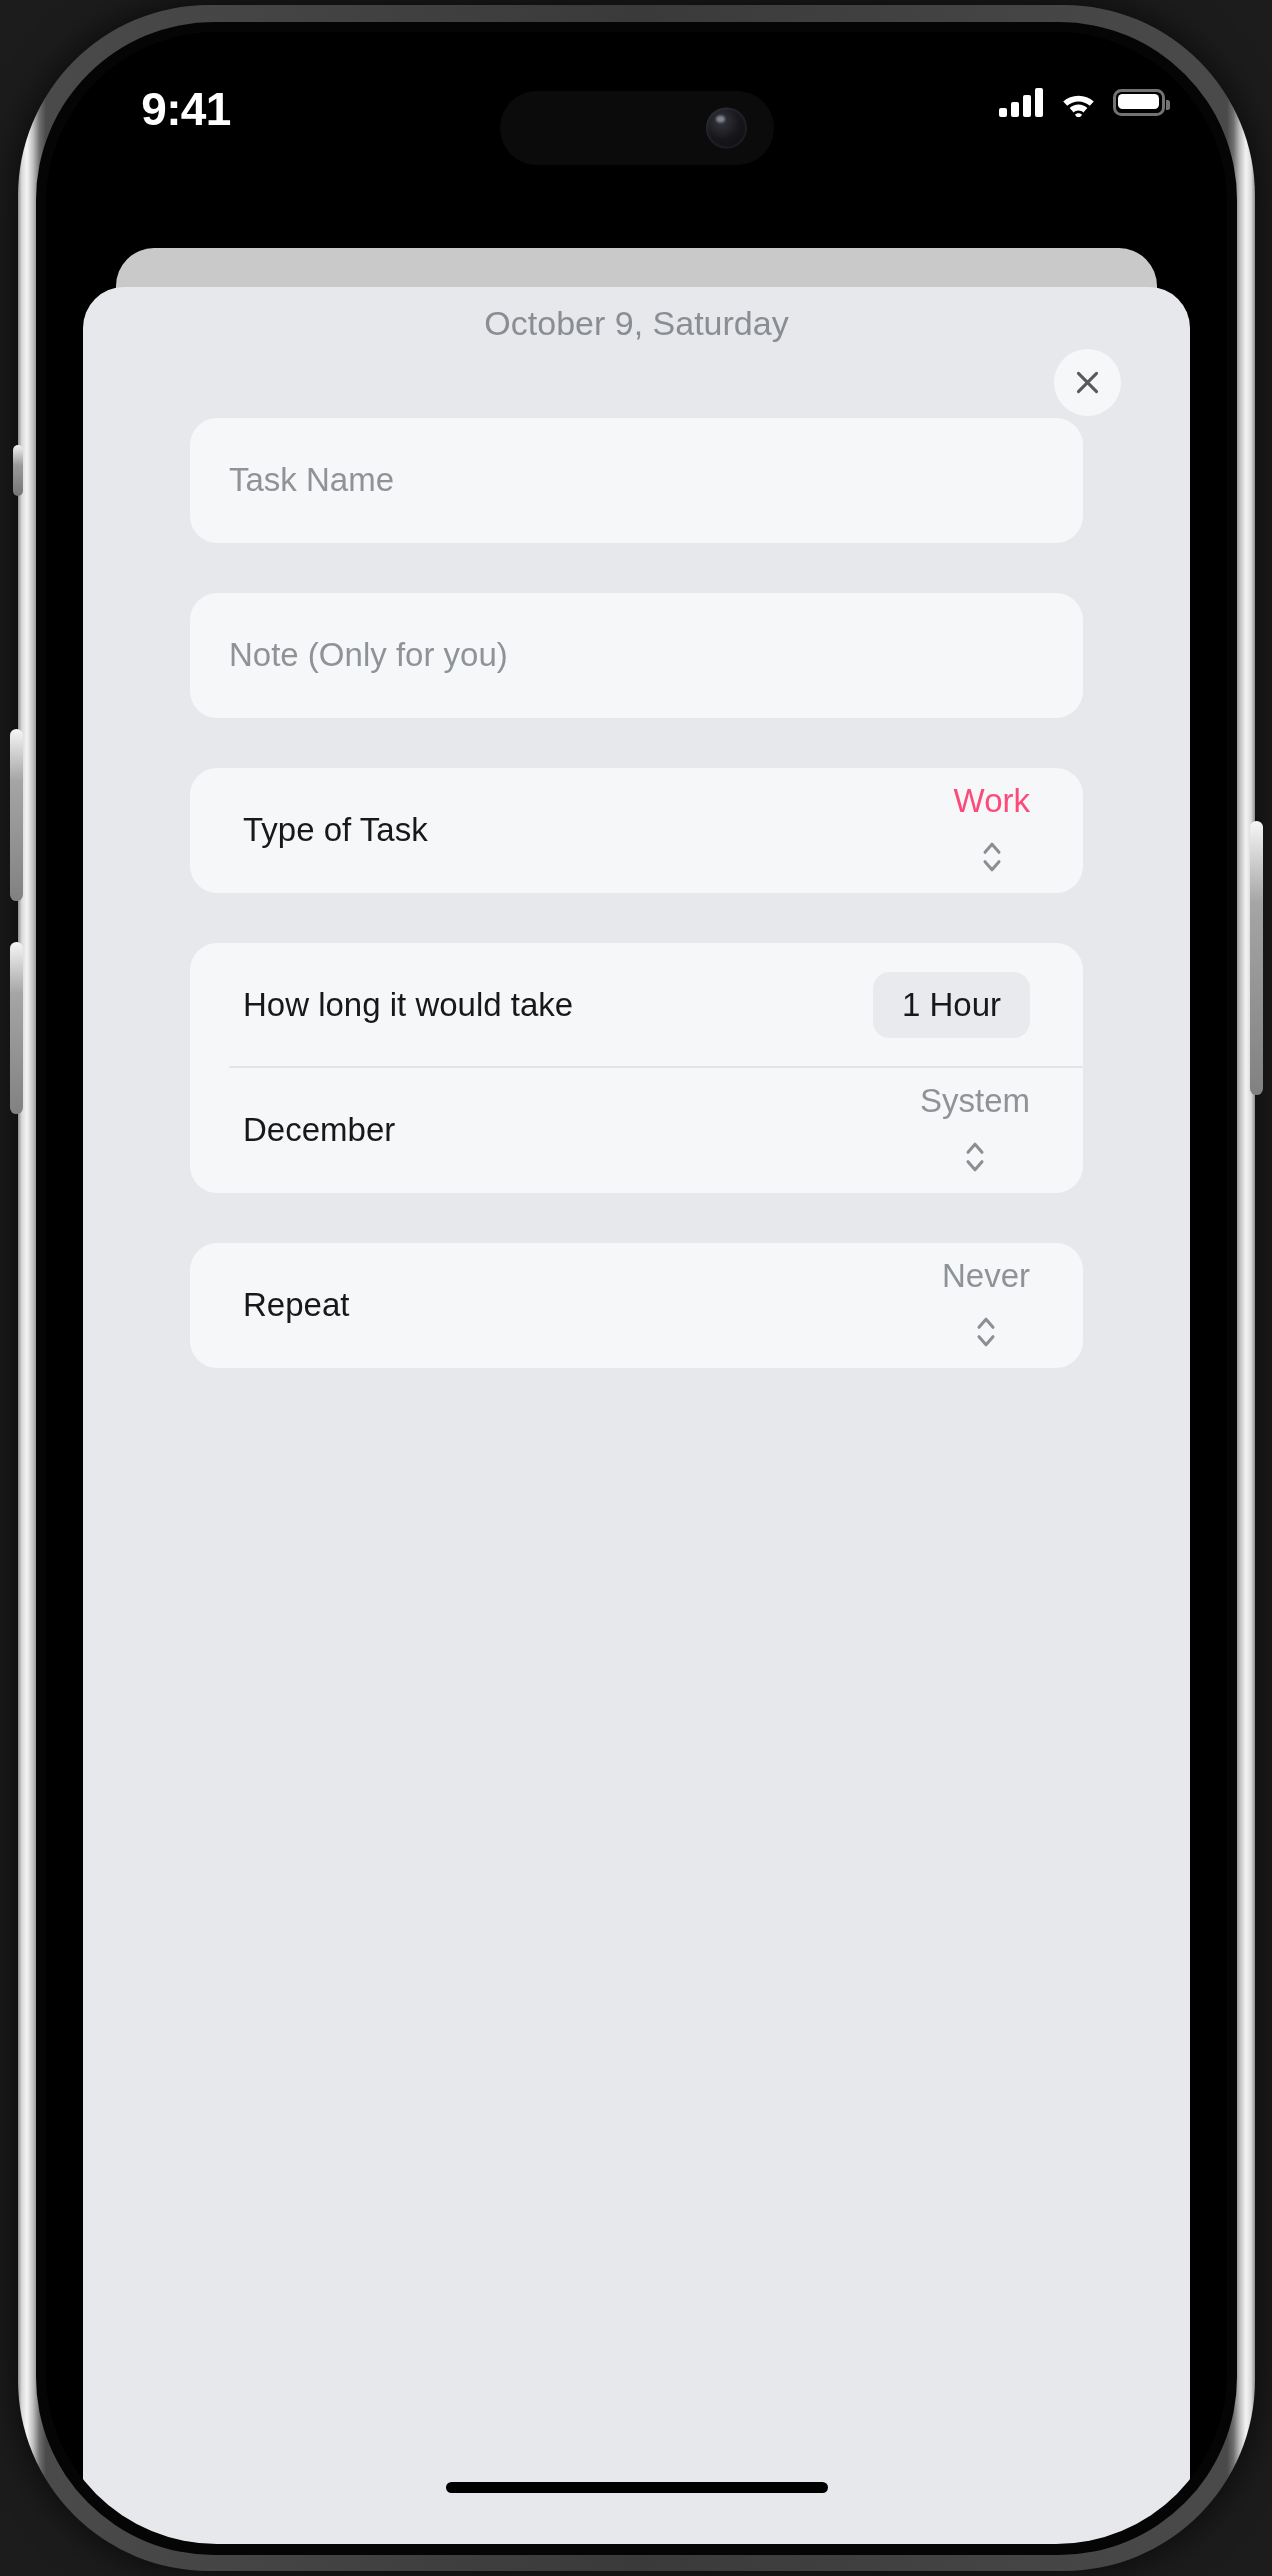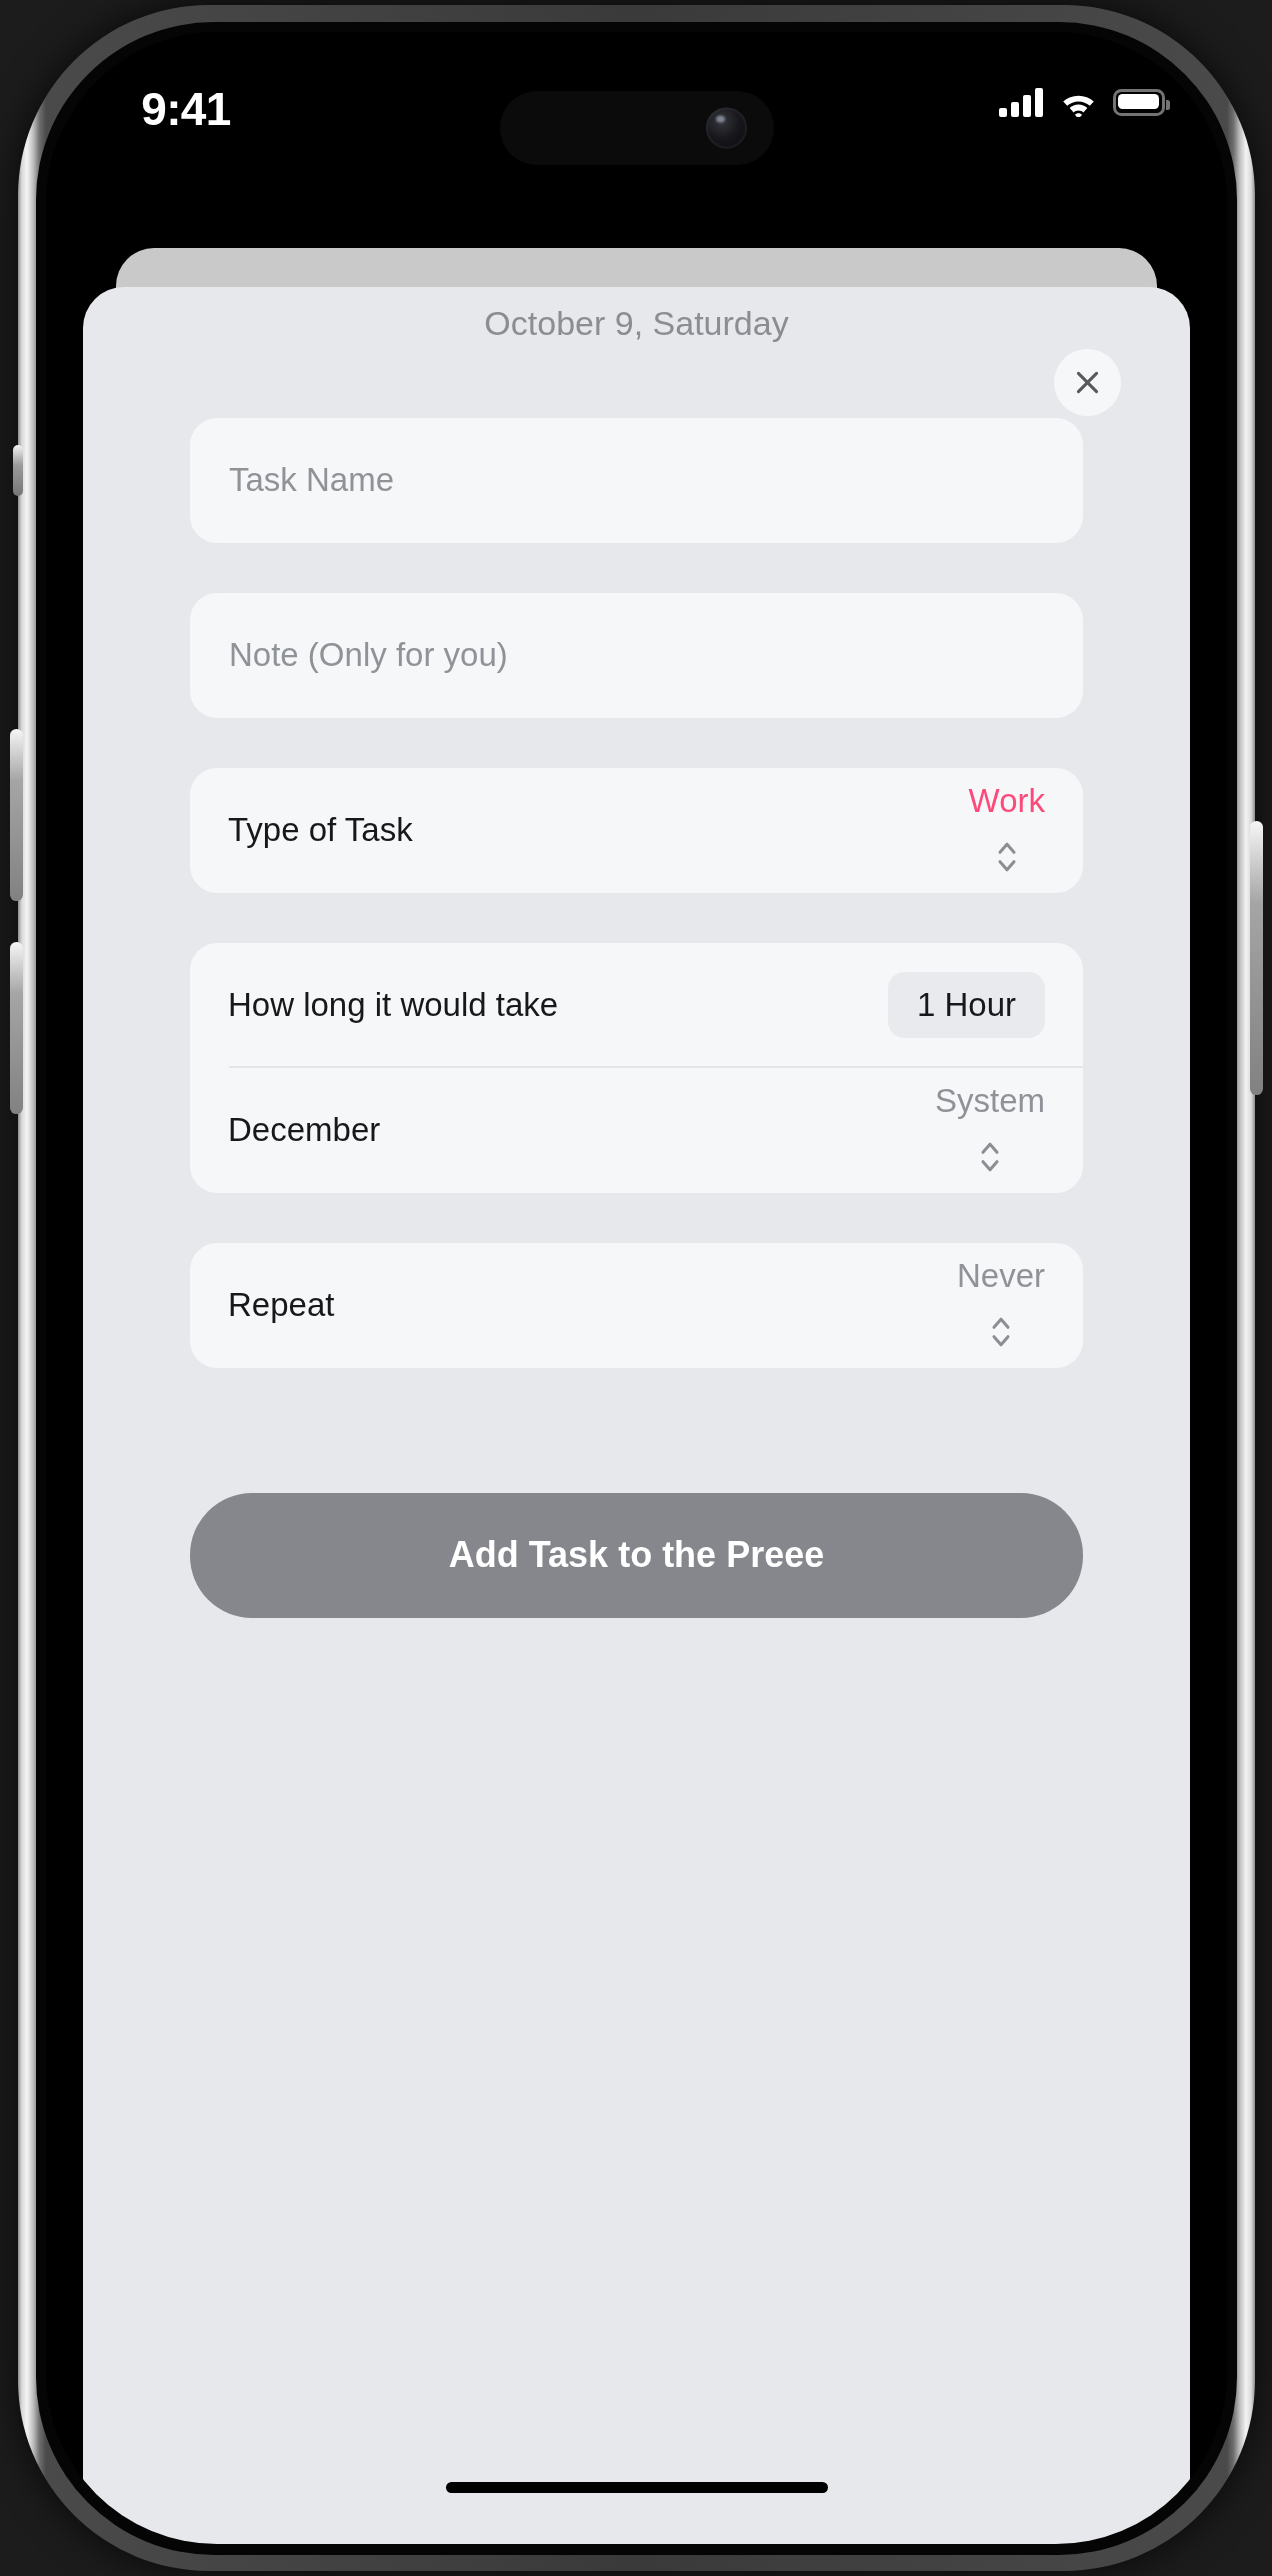--- a/index.html
+++ b/index.html
@@ -191,21 +191,21 @@
   
   .group-card{
     background:#f6f7f9;
     border-radius:27px;
     margin-bottom:50px;
     overflow:hidden;
   }
   .row{
     height:125px;
     display:flex; align-items:center; justify-content:space-between;
-    padding:0 38px;
+    padding:0 53px;
     position:relative;
   }
   .row.divided::after{
     content:"";
     position:absolute; left:39px; right:0; bottom:0;
     height:1.9px; background:#e3e5e8;
   }
   .row-label{
     font-size:33px; color:#17181a;
   }
@@ -348,22 +348,19 @@
               <svg class="stepper" viewBox="0 0 24 36" fill="none" stroke="#8b8e93" stroke-width="2.6" stroke-linecap="round" stroke-linejoin="round">
                 <path d="M6 14 L12 7 L18 14"></path>
                   <path d="M6 22 L12 29 L18 22"></path>
               </svg>
             </span>
           </div>
         </div>
 
       </div>
 
-      <div class="submit-wrap">
-        <button class="submit-btn">Add Task to the Preee</button>
-      </div>
 
       <div class="home-indicator"></div>
     </div>
 
   </div>
 </div>
 
 
 </body></html>

